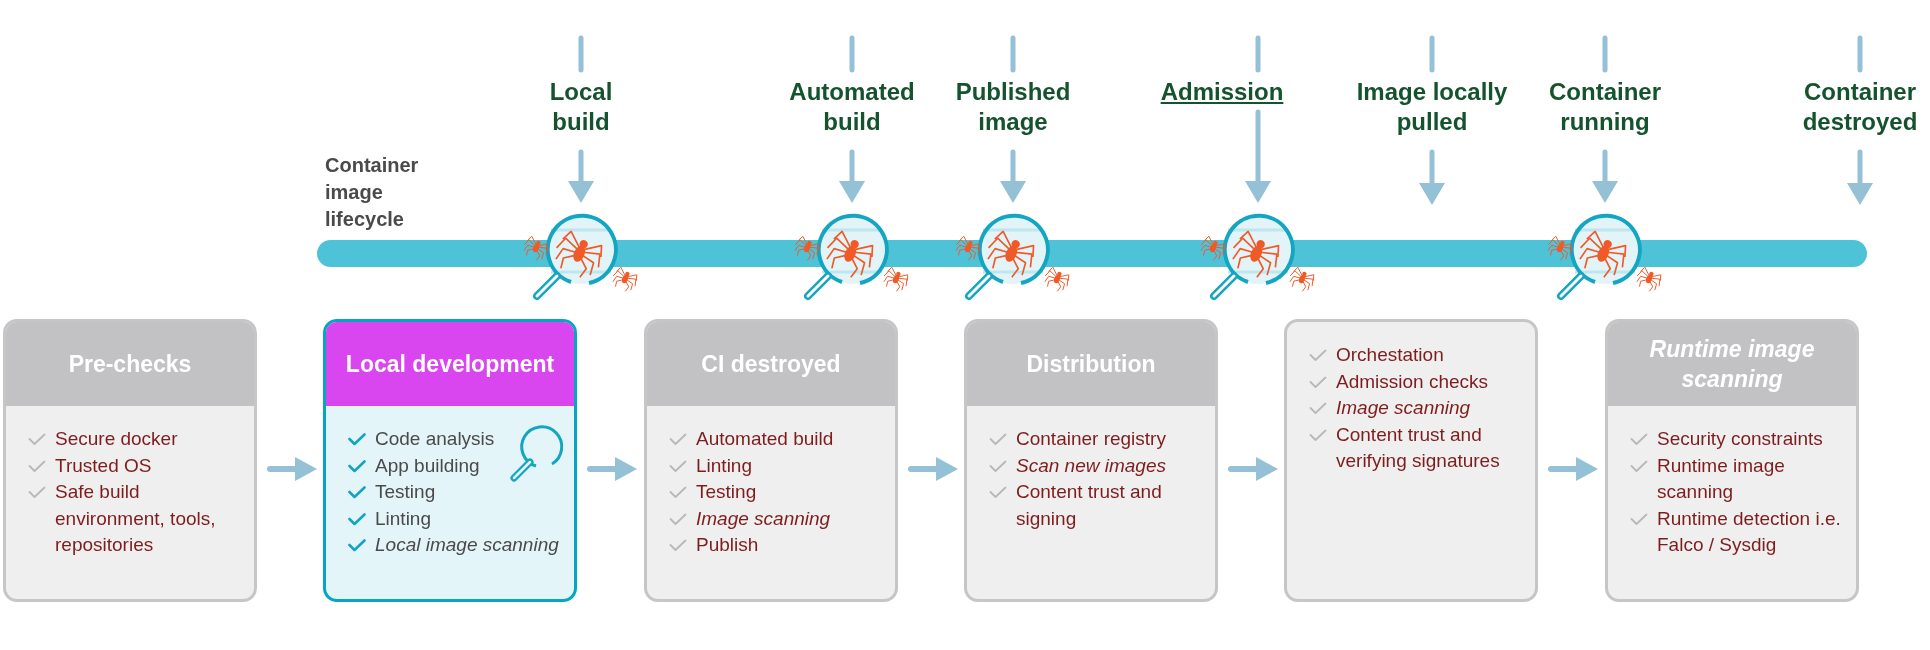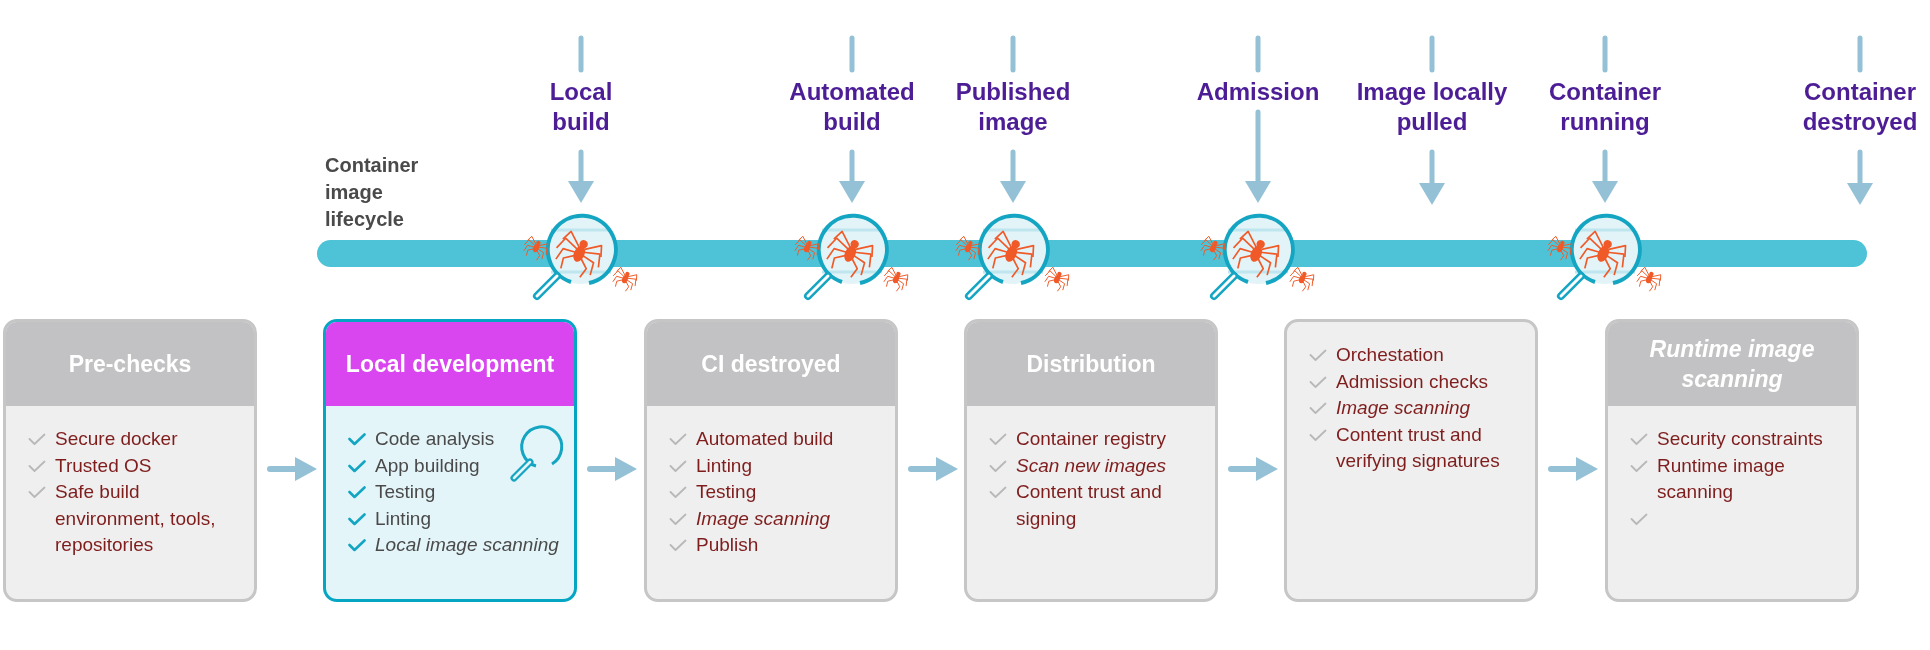--- a/index.html
+++ b/index.html
@@ -1,21 +1,21 @@
 <!DOCTYPE html>
 <html><head>
 <meta charset="utf-8">
 <style>
   html, body { margin: 0; padding: 0; background: #ffffff; }
   body { width: 1930px; height: 650px; position: relative; overflow: hidden;
          font-family: "Liberation Sans", "DejaVu Sans", sans-serif; }
   #stage { position: absolute; left: 0; top: 0; width: 1930px; height: 650px; }
   svg#timeline { position: absolute; left: 0; top: 0; }
   .milestone-label { position: absolute; width: 200px; margin-left: -100px; text-align: center;
-                     color: #4c1d95; font-weight: bold; font-size: 24px; line-height: 30px; }
+                     color: #14532d; font-weight: bold; font-size: 24px; line-height: 30px; }
   .lifecycle-label { position: absolute; left: 325px; top: 152px; color: #4a4a4a;
                      font-weight: bold; font-size: 20px; line-height: 27px; }
   .stage-box { position: absolute; top: 319px; width: 254px; height: 283px; border-radius: 14px;
                border: 3px solid #c6c6c6; background: #efefef; overflow: hidden; box-sizing: border-box; }
   .stage-box.active { border-color: #05a6c4; background: #e4f5f9; }
   .stage-header { height: 84px; background: #c2c2c4; color: #ffffff; font-weight: bold; font-size: 23px;
                   display: flex; align-items: center; justify-content: center; text-align: center;
                   line-height: 30px; padding: 0 16px; box-sizing: border-box; }
   .stage-box.active .stage-header { background: #d946ef; }
   .stage-header.italic { font-style: italic; }
@@ -306,21 +306,21 @@
         <div>build</div>
       </div>
       <div class="milestone-label" style="left: 852px; top: 77px;">
         <div>Automated</div>
         <div>build</div>
       </div>
       <div class="milestone-label" style="left: 1013px; top: 77px;">
         <div>Published</div>
         <div>image</div>
       </div>
-      <div class="milestone-label" style="left: 1258px; top: 77px;">
+      <div class="milestone-label" style="left: 1222px; top: 77px; text-decoration: underline;">
         <div>Admission</div>
       </div>
       <div class="milestone-label" style="left: 1432px; top: 77px;">
         <div>Image locally</div>
         <div>pulled</div>
       </div>
       <div class="milestone-label" style="left: 1605px; top: 77px;">
         <div>Container</div>
         <div>running</div>
       </div>
@@ -489,17 +489,17 @@
             </span><span>Security constraints</span></li>
           <li class="stage-item"><span class="check-icon">
               <svg width="18" height="13">
                 <polyline points="1.5,6 6.5,11 16.5,1.5" fill="none" stroke="#b8b8b8" stroke-width="1.8" stroke-linecap="round" stroke-linejoin="round"></polyline>
               </svg>
             </span><span>Runtime image scanning</span></li>
           <li class="stage-item"><span class="check-icon">
               <svg width="18" height="13">
                 <polyline points="1.5,6 6.5,11 16.5,1.5" fill="none" stroke="#b8b8b8" stroke-width="1.8" stroke-linecap="round" stroke-linejoin="round"></polyline>
               </svg>
-            </span></li>
+            </span><span>Runtime detection i.e. Falco / Sysdig</span></li>
         </ul>
       </div>
     </div>
 </div>
 
 </body></html>

